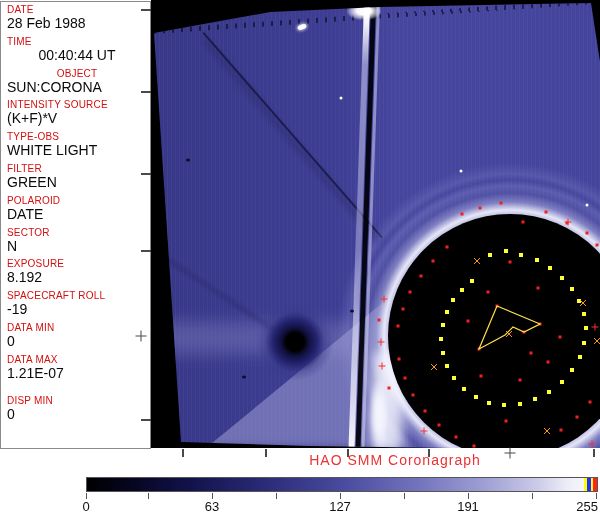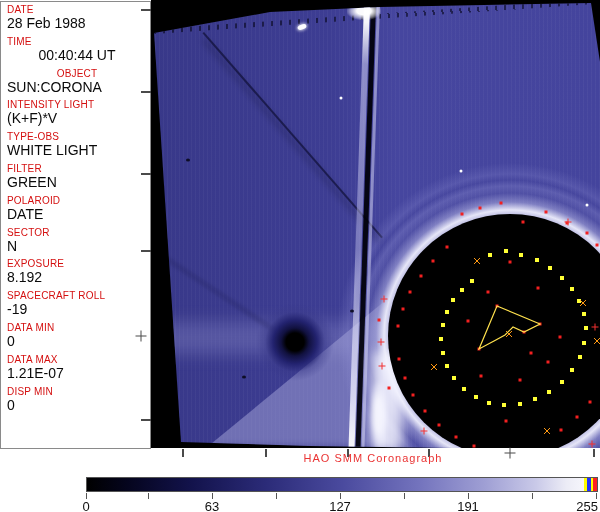--- a/index.html
+++ b/index.html
@@ -66,22 +66,22 @@
   .mk-blob{width:9px;height:5px;border-radius:50%;background:#fdfdff;transform:translate(-50%,-50%) rotate(-20deg);
       box-shadow:0 0 3px 1px rgba(255,255,255,.7);}
   .mk-speck{width:4px;height:3px;border-radius:50%;background:rgba(5,5,20,.85);}
   
   .tick-h{position:absolute;width:10px;height:2px;background:#4a4a4a;}
   .tick-v{position:absolute;width:2px;height:8px;background:#4a4a4a;}
   .tick-plus{position:absolute;width:11px;height:11px;transform:translate(-50%,-50%);background:
       linear-gradient(#4a4a4a,#4a4a4a) center/11px 1px no-repeat,
       linear-gradient(#4a4a4a,#4a4a4a) center/1px 11px no-repeat;}
   
-  .title{position:absolute;left:373px;top:452px;transform:translateX(-50%);
-      font-size:11px;letter-spacing:1px;color:#ea3333;white-space:nowrap;}
+  .title{position:absolute;left:395px;top:452px;transform:translateX(-50%);
+      font-size:14px;letter-spacing:1px;color:#ea3333;white-space:nowrap;}
   .colorbar{position:absolute;left:86px;top:477px;width:510px;height:13px;border:1px solid #555;
       background:linear-gradient(90deg,#000 0%,#05051e 8%,#12124a 20%,#2b2b78 35%,#4a4a9e 50%,
       #7373bd 65%,#9f9fd4 78%,#c9c9e8 88%,#ececf6 94%,#fdfdff 100%);}
   .stripe{position:absolute;top:0;height:13px;}
   .cb-tick{position:absolute;top:493px;width:1px;height:6px;background:#555;}
   .cb-label{position:absolute;top:499px;font-size:13px;color:#111;transform:translateX(-50%);white-space:nowrap;}
 </style>
 </head>
 <body>
 
@@ -94,21 +94,21 @@
       </div>
       <div class="field" style="top: 33.8px;">
         <div class="lab" style="color: rgb(212, 15, 15);">TIME</div>
         <div class="val" style="color: rgb(10, 10, 10); text-align: center;">00:40:44 UT</div>
       </div>
       <div class="field" style="top: 65.6px;">
         <div class="lab" style="color: rgb(212, 15, 15); text-align: center;">OBJECT</div>
         <div class="val" style="color: rgb(10, 10, 10);">SUN:CORONA</div>
       </div>
       <div class="field" style="top: 97.4px;">
-        <div class="lab" style="color: rgb(212, 15, 15);">INTENSITY LIGHT</div>
+        <div class="lab" style="color: rgb(212, 15, 15);">INTENSITY SOURCE</div>
         <div class="val" style="color: rgb(10, 10, 10);">(K+F)*V</div>
       </div>
       <div class="field" style="top: 161px;">
         <div class="lab" style="color: rgb(212, 15, 15);">FILTER</div>
         <div class="val" style="color: rgb(10, 10, 10);">GREEN</div>
       </div>
       <div class="field" style="top: 129.2px;">
         <div class="lab" style="color: rgb(212, 15, 15);">TYPE-OBS</div>
         <div class="val" style="color: rgb(10, 10, 10);">WHITE LIGHT</div>
       </div>
@@ -130,21 +130,21 @@
       </div>
       <div class="field" style="top: 320px;">
         <div class="lab" style="color: rgb(212, 15, 15);">DATA MIN</div>
         <div class="val" style="color: rgb(10, 10, 10);">0</div>
       </div>
       <div class="field" style="top: 351.8px;">
         <div class="lab" style="color: rgb(212, 15, 15);">DATA MAX</div>
         <div class="val" style="color: rgb(10, 10, 10);">1.21E-07</div>
       </div>
       <div class="field" style="top: 383.6px;">
-        <div class="lab" style="color: rgb(212, 15, 15);">DISP MIN</div>
+        <div class="lab" style="color: rgb(212, 15, 15); margin-top: 9px;">DISP MIN</div>
         <div class="val" style="color: rgb(10, 10, 10);">0</div>
       </div>
     </div>
 
   <div class="viewport">
     <div class="quad">
       <div class="base"></div>
       <div class="stripes"></div>
       <div class="band"></div>
       <div class="wedge"></div>

